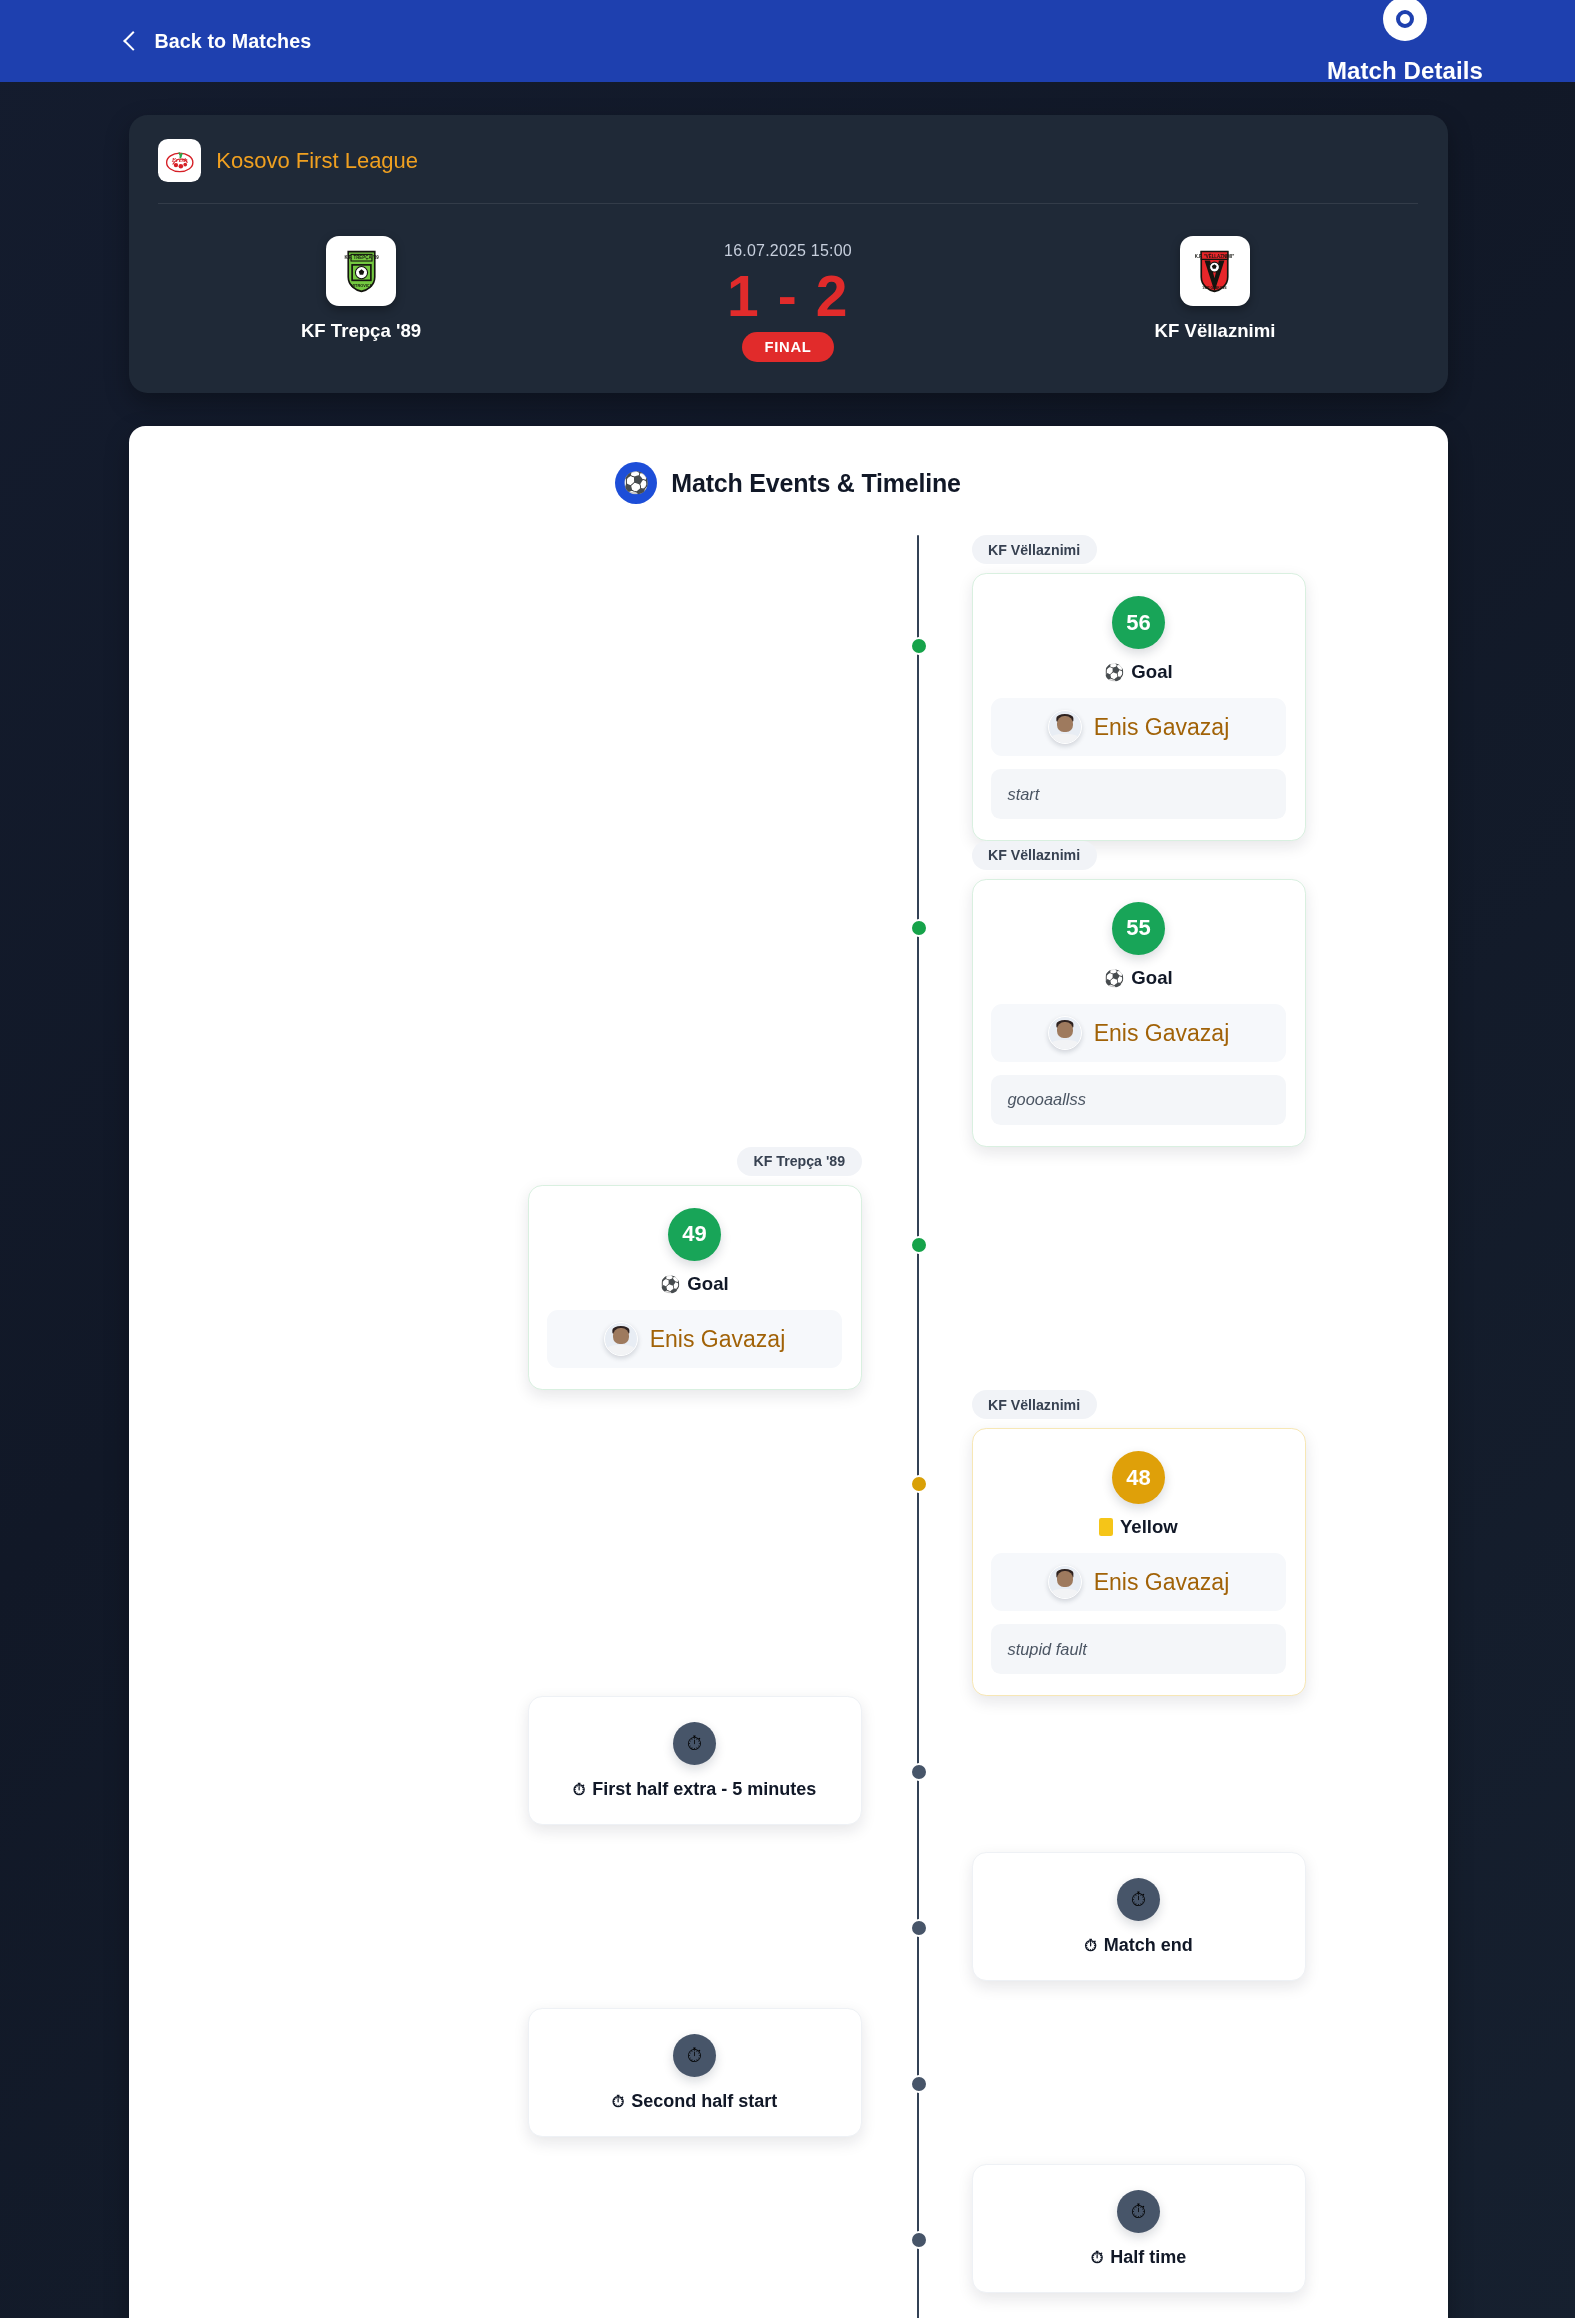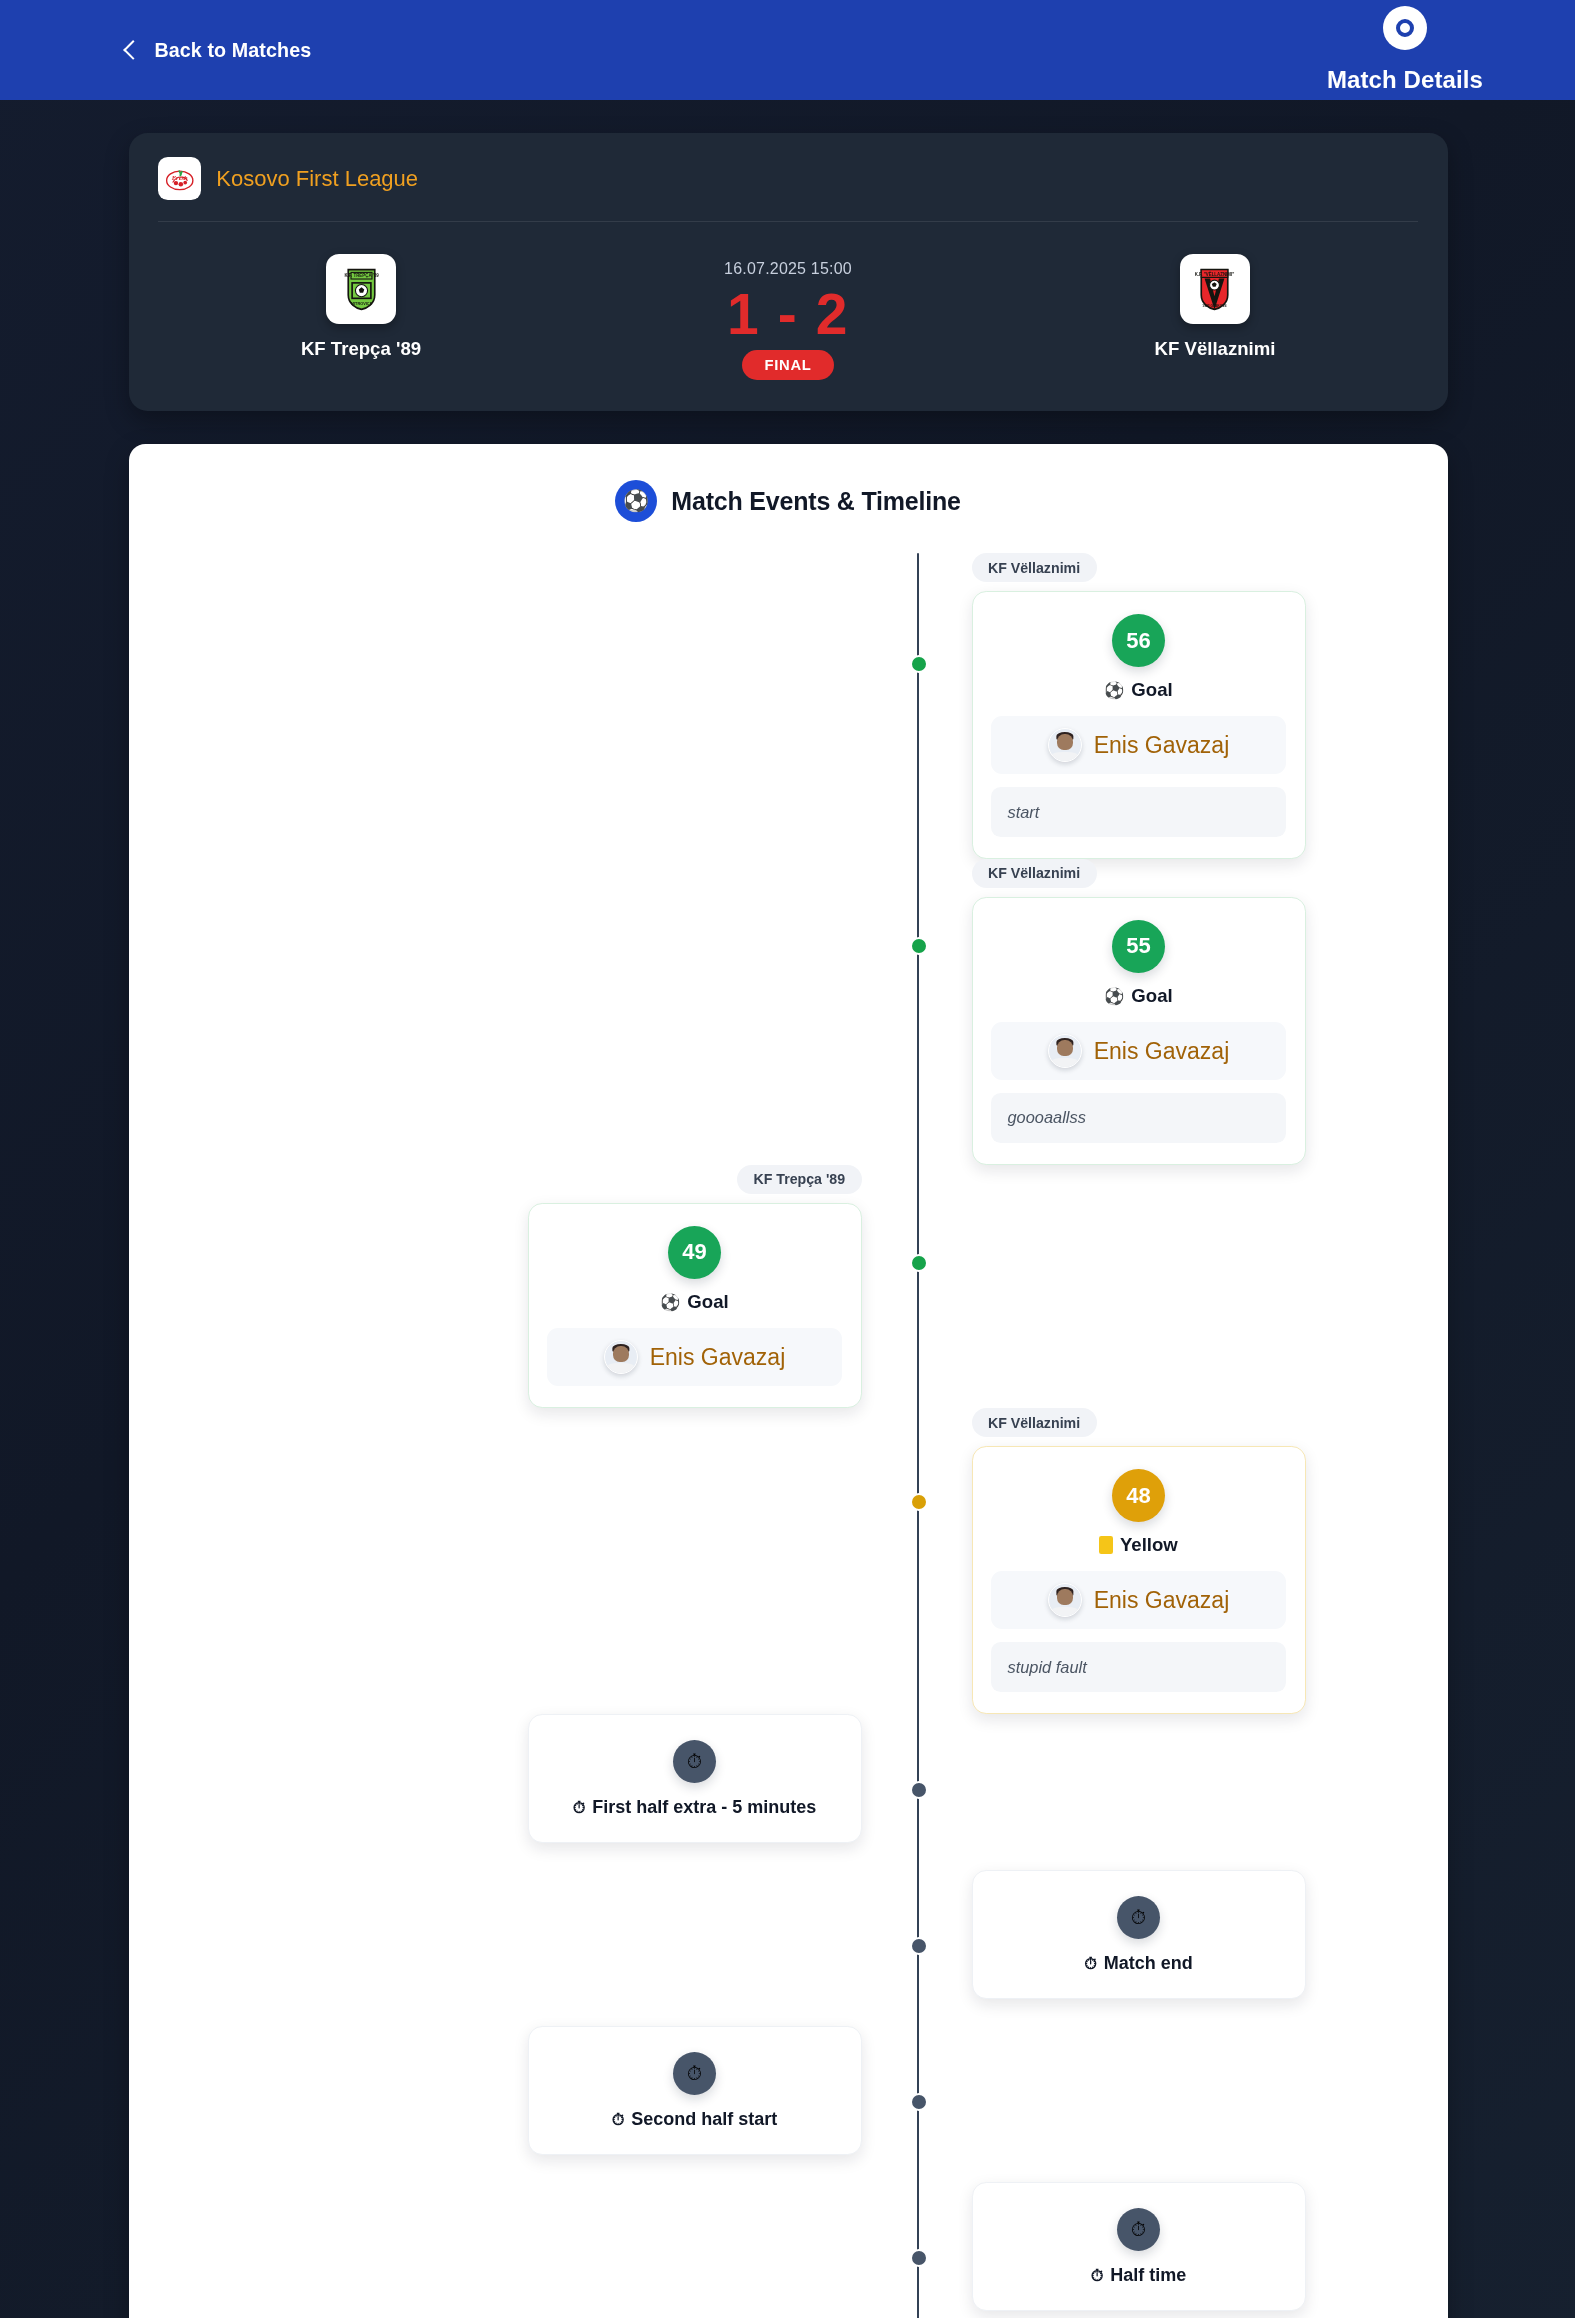--- a/index.html
+++ b/index.html
@@ -10,21 +10,21 @@
     -webkit-font-smoothing: antialiased;
   }
   body {
     background: linear-gradient(135deg, #141c2e 0%, #111827 40%, #16202f 100%);
     min-height: 2319px;
     position: relative;
   }
 
   
   .topnav {
-    height: 100px;
+    height: 82px;
     background: #1e40af;
     display: flex;
     align-items: center;
     justify-content: space-between;
     padding: 0 93px 0 126px;
   }
   .back-link {
     display: flex;
     align-items: center;
     gap: 14.2px;

